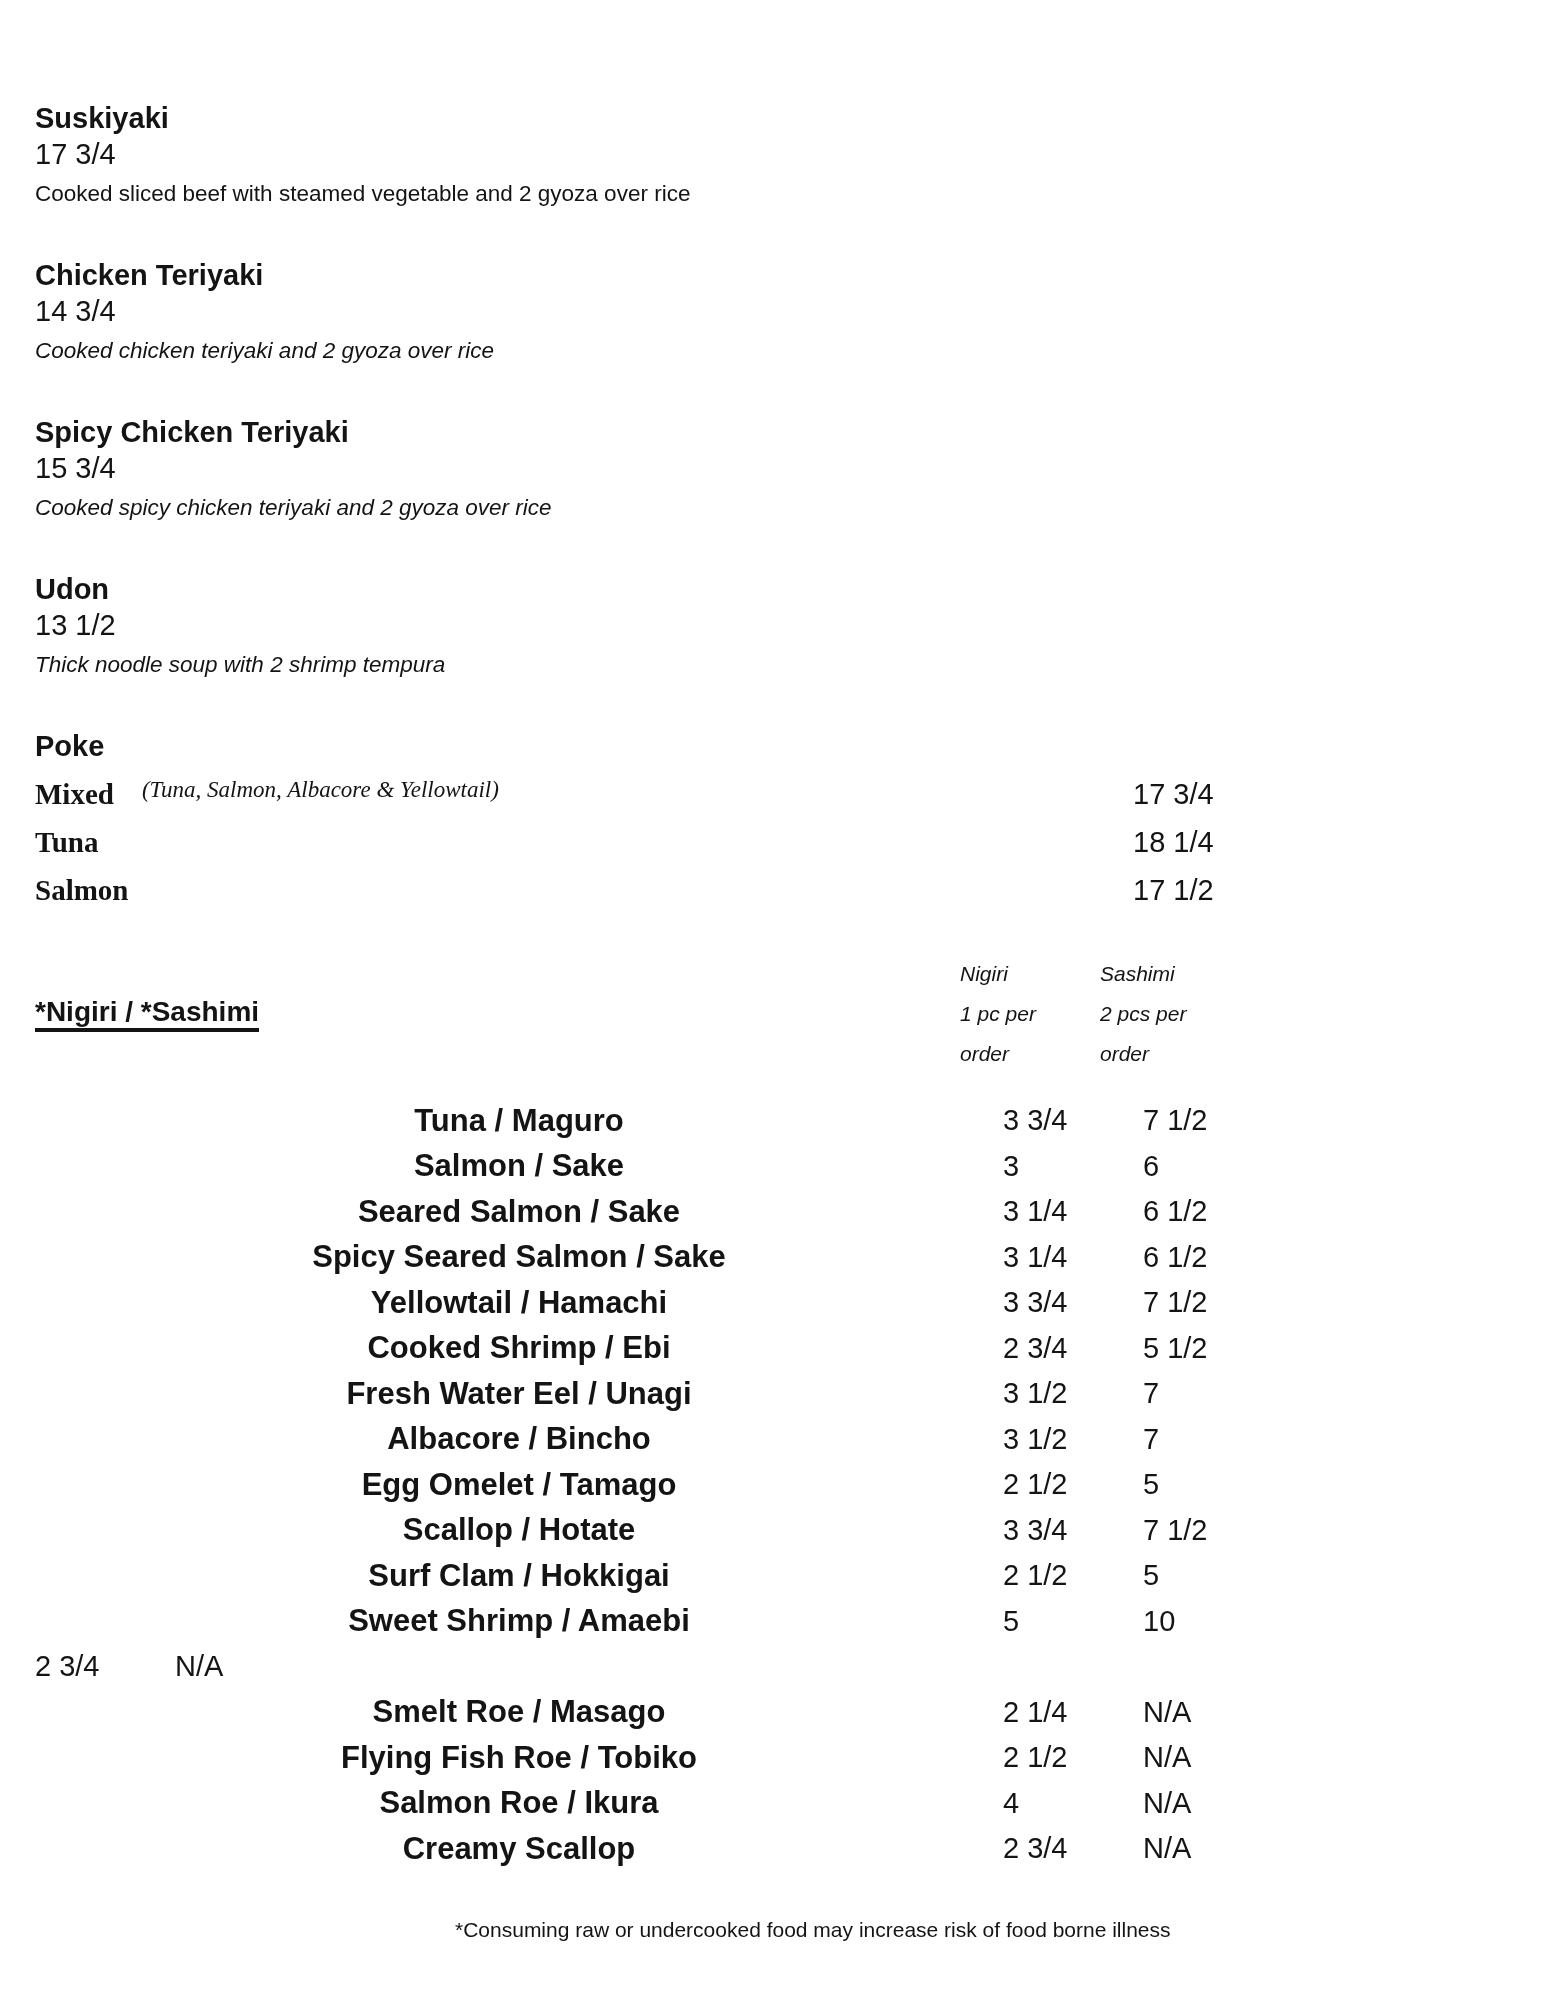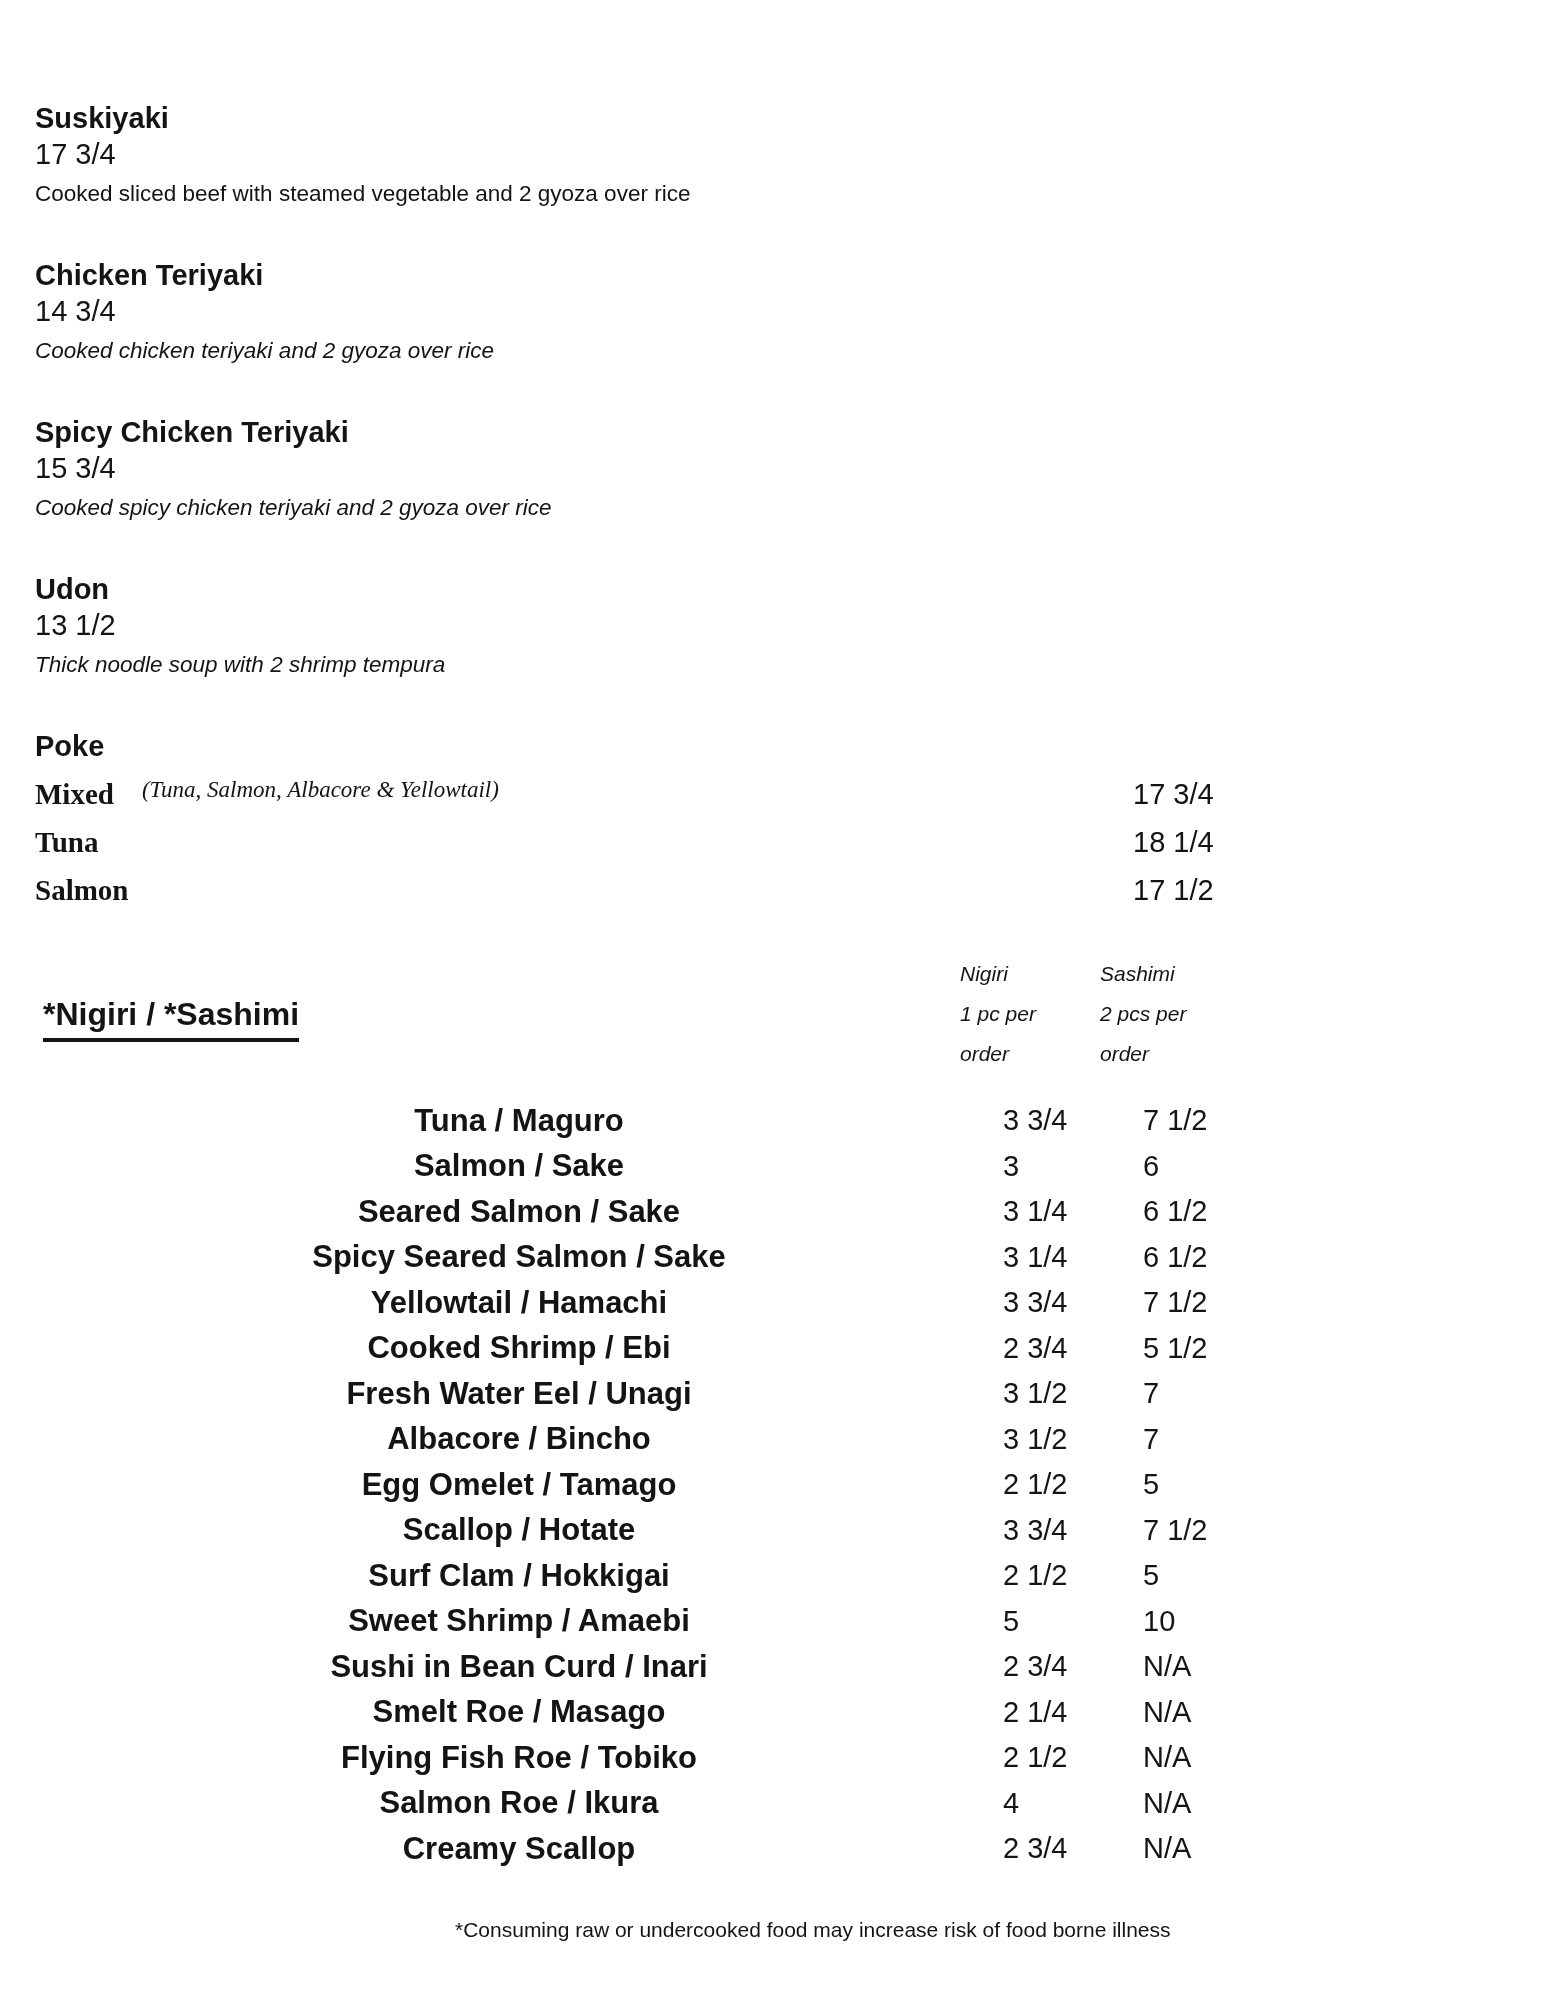--- a/index.html
+++ b/index.html
@@ -28,23 +28,23 @@
   .italic { font-style: italic; }
   
   .poke-variants { margin-top: 6px; }
   .variant-row { display: flex; align-items: center; height: 48px; }
   .variant-left { width: 1098px; display: flex; align-items: flex-start; font-family: Liberation Serif, serif; }
   .variant-name { font-size: 29px; font-weight: 700; line-height: 34px; }
   .variant-note { font-size: 23px; font-style: italic; margin-left: 28px; }
   
   .nigiri-header { position: relative; height: 184px; }
   .nigiri-heading {
-    position: absolute; left: 8px; top: 83px;
-    font-size: 32px; font-weight: 700; line-height: 1.1;
-    border-bottom: 4px solid #141414; padding-bottom: 6px;
+    position: absolute; left: 0; top: 83px;
+    font-size: 28px; font-weight: 700; line-height: 1.1;
+    border-bottom: 4px solid #141414; padding-bottom: 0;
     white-space: nowrap;
   }
   .col-head {
     position: absolute; top: 40px; width: 160px;
     text-align: left; font-style: italic;
     font-size: 21px; line-height: 40px;
   }
   .col-head.c1 { left: 925px; }
   .col-head.c2 { left: 1065px; }
   .col-head div { white-space: nowrap; }
@@ -203,21 +203,20 @@
         <div class="sprice">5</div>
       </div>
 
       <div class="nrow">
         <div class="nname">Sweet Shrimp / Amaebi</div>
         <div class="nprice">5</div>
         <div class="sprice">10</div>
       </div>
 
       <div class="nrow">
-        <div class="nname">Sushi in Bean Curd / Inari</div>
         <div class="nprice">2 3/4</div>
         <div class="sprice">N/A</div>
       </div>
 
       <div class="nrow">
         <div class="nname">Smelt Roe / Masago</div>
         <div class="nprice">2 1/4</div>
         <div class="sprice">N/A</div>
       </div>
 

